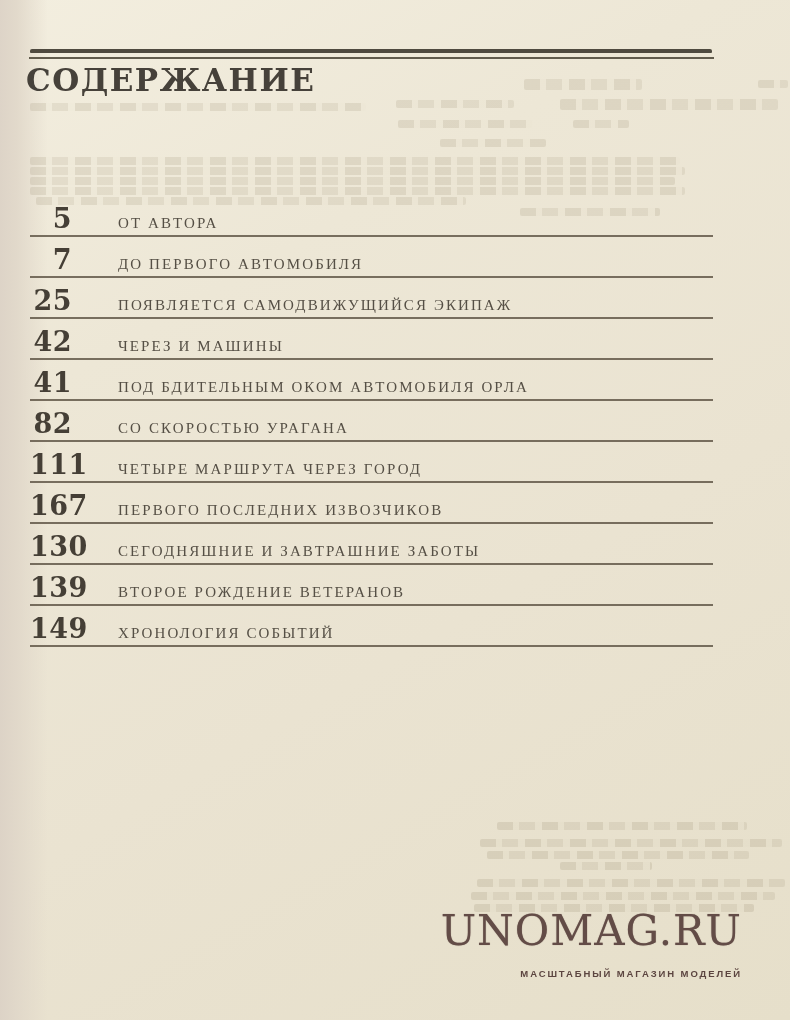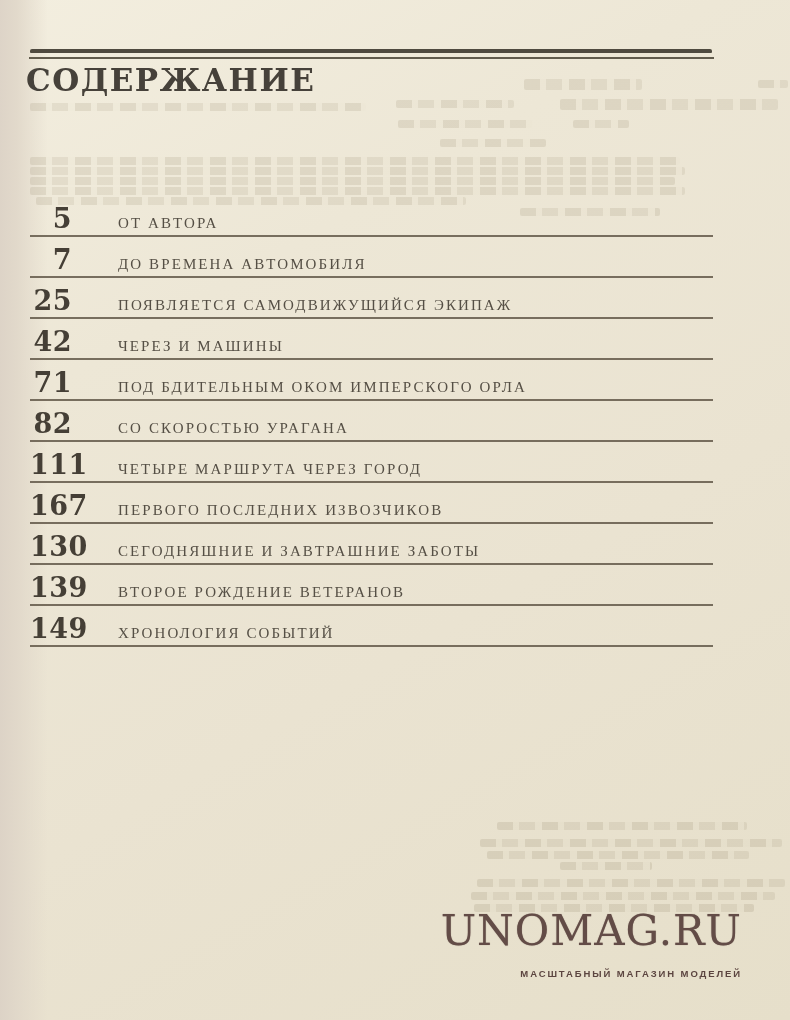--- a/index.html
+++ b/index.html
@@ -99,33 +99,33 @@
   <div class="toprule-b"></div>
   <div class="contents-title">СОДЕРЖАНИЕ</div>
 
   <div class="toc">
     <div class="row">
       <span class="num">5</span>
       <span class="chap">ОТ АВТОРА</span>
     </div>
     <div class="row">
       <span class="num">7</span>
-      <span class="chap">ДО ВРЕМЕНА АВТОМОБИЛЯ</span>
+      <span class="chap">ДО ПЕРВОГО АВТОМОБИЛЯ</span>
     </div>
     <div class="row">
       <span class="num">25</span>
       <span class="chap">ПОЯВЛЯЕТСЯ САМОДВИЖУЩИЙСЯ ЭКИПАЖ</span>
     </div>
     <div class="row">
       <span class="num">42</span>
       <span class="chap">ЧЕРЕЗ И МАШИНЫ</span>
     </div>
     <div class="row">
-      <span class="num">71</span>
-      <span class="chap">ПОД БДИТЕЛЬНЫМ ОКОМ ИМПЕРСКОГО ОРЛА</span>
+      <span class="num">41</span>
+      <span class="chap">ПОД БДИТЕЛЬНЫМ ОКОМ АВТОМОБИЛЯ ОРЛА</span>
     </div>
     <div class="row">
       <span class="num">82</span>
       <span class="chap">СО СКОРОСТЬЮ УРАГАНА</span>
     </div>
     <div class="row">
       <span class="num">111</span>
       <span class="chap">ЧЕТЫРЕ МАРШРУТА ЧЕРЕЗ ГОРОД</span>
     </div>
     <div class="row">

